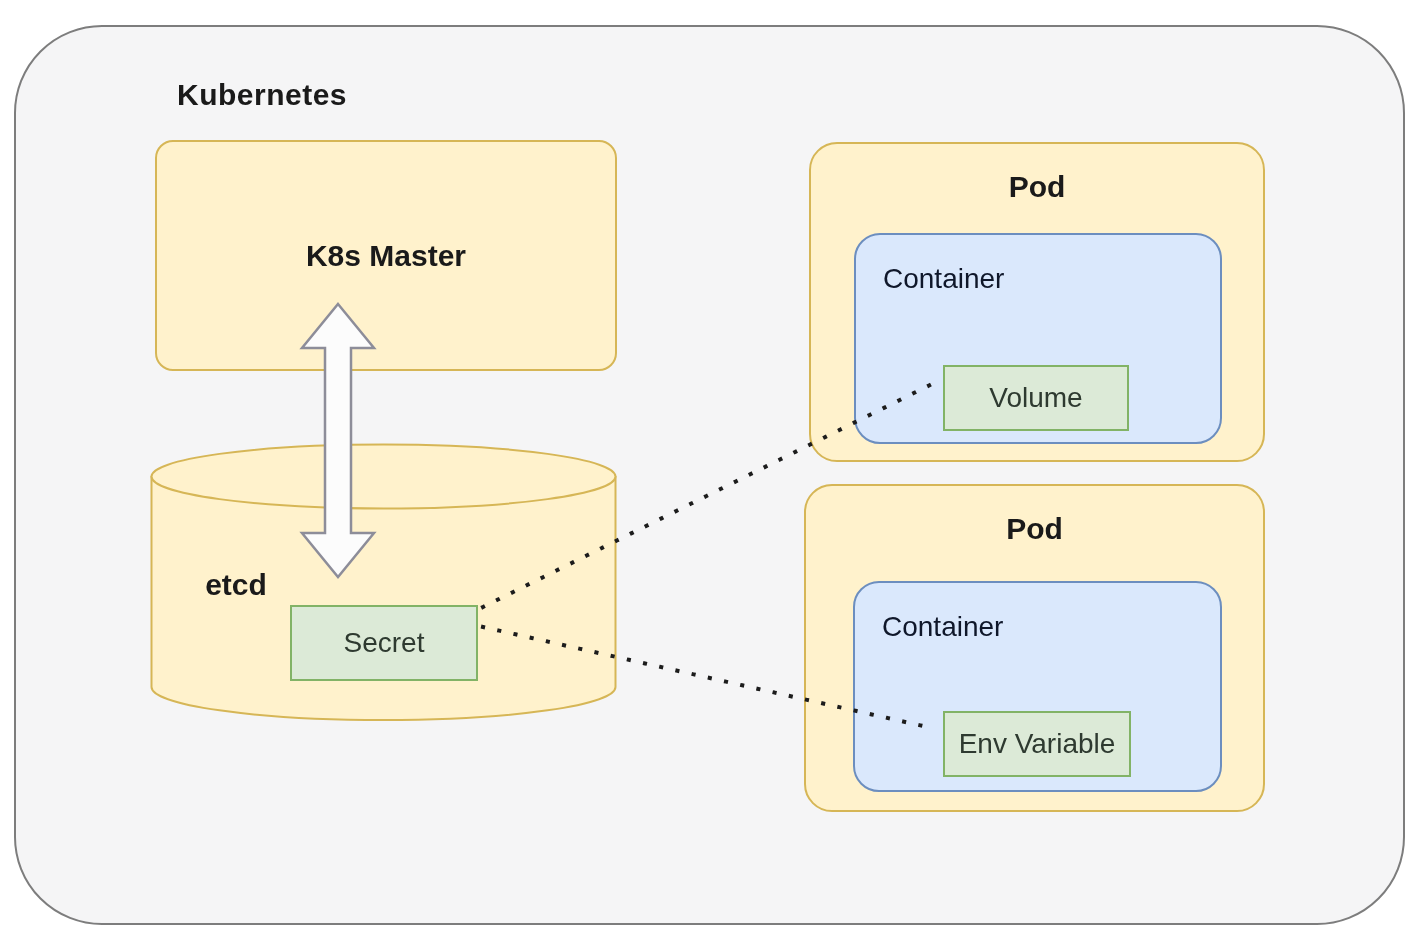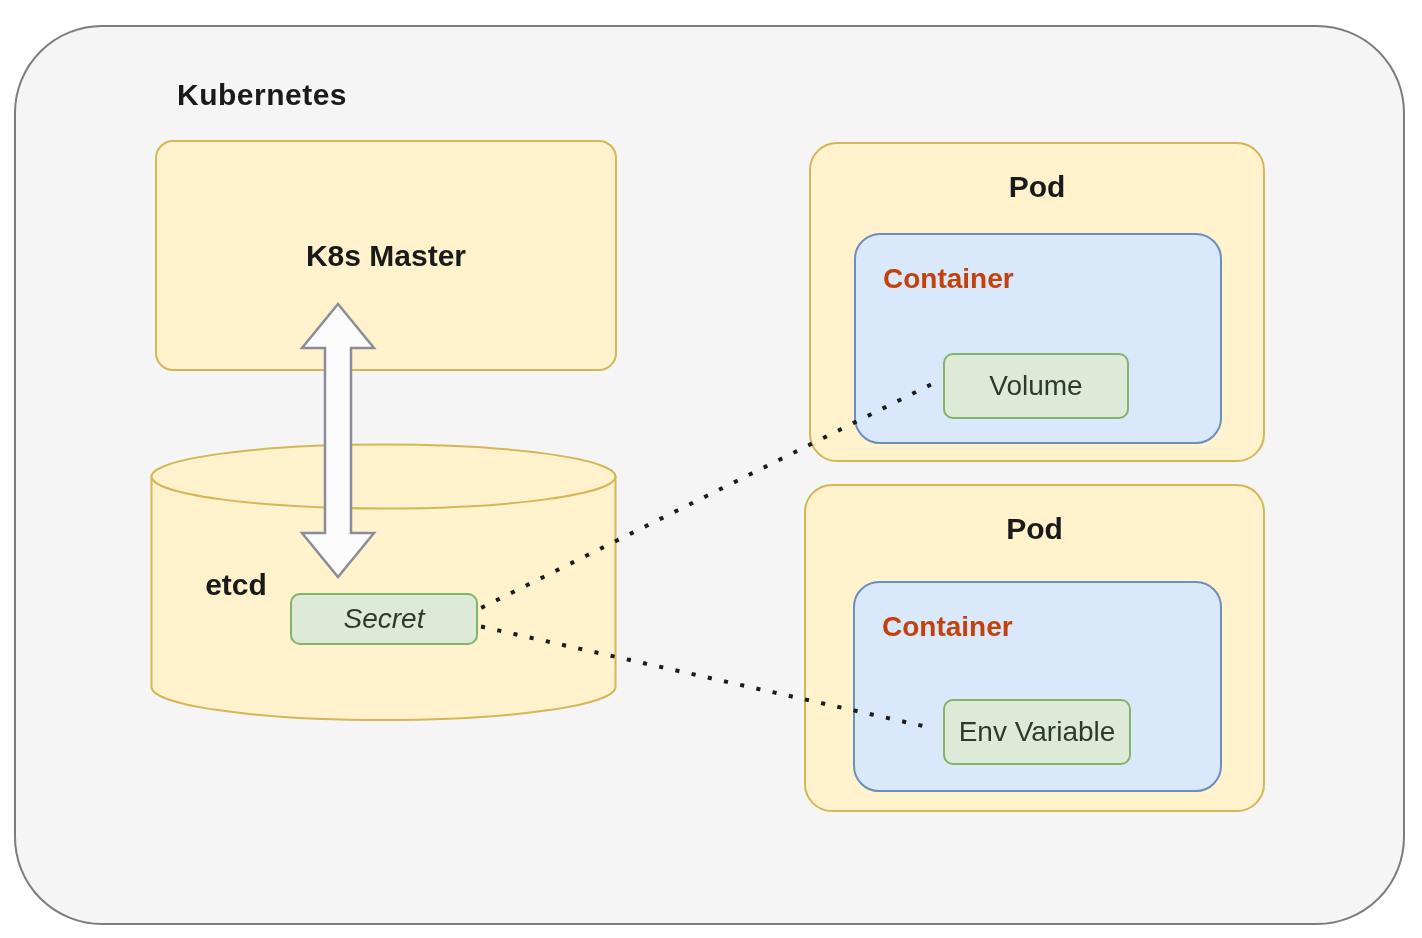--- a/index.html
+++ b/index.html
@@ -65,47 +65,48 @@
   
   .container-box {
     background: var(--blue-fill);
     border: 2px solid var(--blue-stroke);
     border-radius: 26px;
   }
   .container-1 { left: 43px; top: 89px;  width: 368px; height: 211px; }
   .container-2 { left: 47px; top: 95px;  width: 369px; height: 211px; }
   .container-label {
     left: 27px; top: 28px;
-    font-size: 28px; font-weight: bold;
-    color: #c2410c;
+    font-size: 28px; font-weight: normal;
+    color: #0f172a;
   }
 
   
   .leaf-green {
     background: var(--green-fill);
     border: 2px solid var(--green-stroke);
-    border-radius: 10px;
+    border-radius: 0;
     display: flex; align-items: center; justify-content: center;
     font-size: 28px;
     color: #2e3a30;
+    margin-top: 12px;
   }
   .volume   { left: 87px; top: 118px; width: 186px; height: 66px; }
   .env-var  { left: 88px; top: 116px; width: 188px; height: 66px; text-align: center; }
 
   
   .etcd { left: 150px; top: 443px; width: 467px; height: 279px; }
   .etcd svg { display: block; width: 100%; height: 100%; }
   .cyl-fill { fill: var(--yellow-fill); stroke: var(--yellow-stroke); stroke-width: 2; }
   .etcd-label {
     left: 186px; top: 568px; width: 100px;
     text-align: center;
     font-size: 30px; font-weight: bold;
   }
   .secret {
-    left: 290px; top: 593px; width: 188px; height: 52px; font-style: italic;
+    left: 290px; top: 593px; width: 188px; height: 76px;
   }
 
   
   .overlay {
     left: 0; top: 0; width: 1422px; height: 938px;
     pointer-events: none;
   }
   .double-arrow {
     fill: var(--arrow-fill);
     stroke: var(--arrow-stroke);

